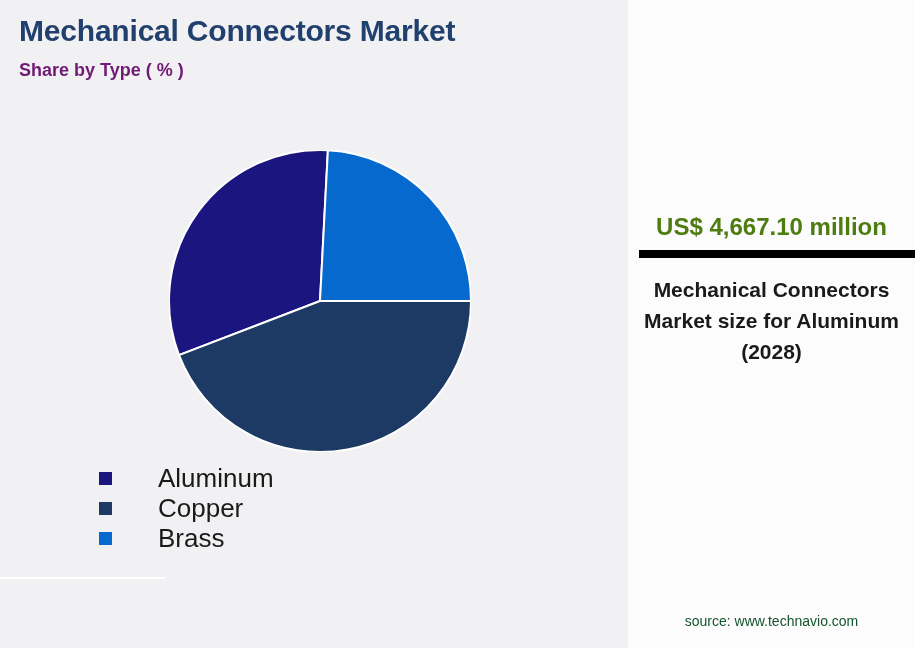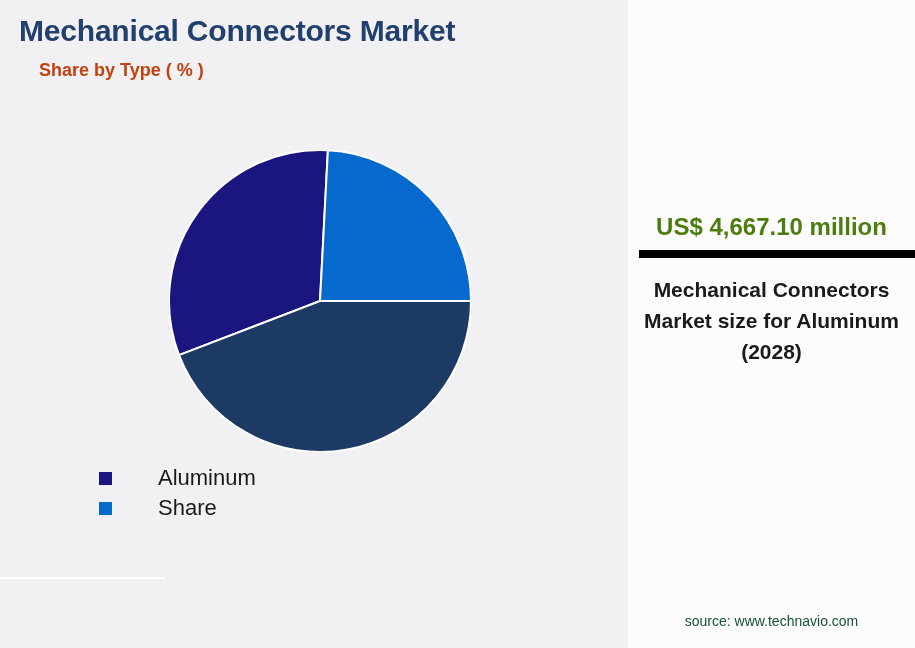--- a/index.html
+++ b/index.html
@@ -42,23 +42,22 @@
     letter-spacing: -0.2px;
     white-space: nowrap;
   }
 
   .chart-subtitle {
     position: absolute;
     left: 19px;
     top: 60px;
     font-size: 18px;
     font-weight: bold;
-    color: #c2410c;
-    white-space: nowrap;
-    margin-left: 20px;
+    color: #701a75;
+    white-space: nowrap;
   }
 
   .pie-wrap {
     position: absolute;
     left: 169px;
     top: 150px;
     width: 302px;
     height: 302px;
   }
   .pie-wrap svg {
@@ -77,21 +76,21 @@
     align-items: center;
     height: 30px;
   }
   .legend-swatch {
     width: 13px;
     height: 13px;
     flex: 0 0 13px;
   }
   .legend-label {
     margin-left: 46px;
-    font-size: 22px;
+    font-size: 26px;
     color: #1a1a1a;
     white-space: nowrap;
   }
 
   .footer-rule {
     position: absolute;
     left: 0;
     top: 577px;
     width: 165px;
     height: 2px;
@@ -172,22 +171,26 @@
           </g>
       </svg>
     </div>
 
     <div class="legend">
       <div class="legend-row">
         <span class="legend-swatch" style="background-color: rgb(27, 21, 128);"></span>
         <span class="legend-label">Aluminum</span>
       </div>
       <div class="legend-row">
+        <span class="legend-swatch" style="background-color: rgb(28, 58, 99);"></span>
+        <span class="legend-label">Copper</span>
+      </div>
+      <div class="legend-row">
         <span class="legend-swatch" style="background-color: rgb(6, 105, 206);"></span>
-        <span class="legend-label">Share</span>
+        <span class="legend-label">Brass</span>
       </div>
     </div>
 
     <div class="footer-rule"></div>
   </div>
 
   <div class="right-panel">
 
     <div class="kpi-value">US$ 4,667.10 million</div>
 

